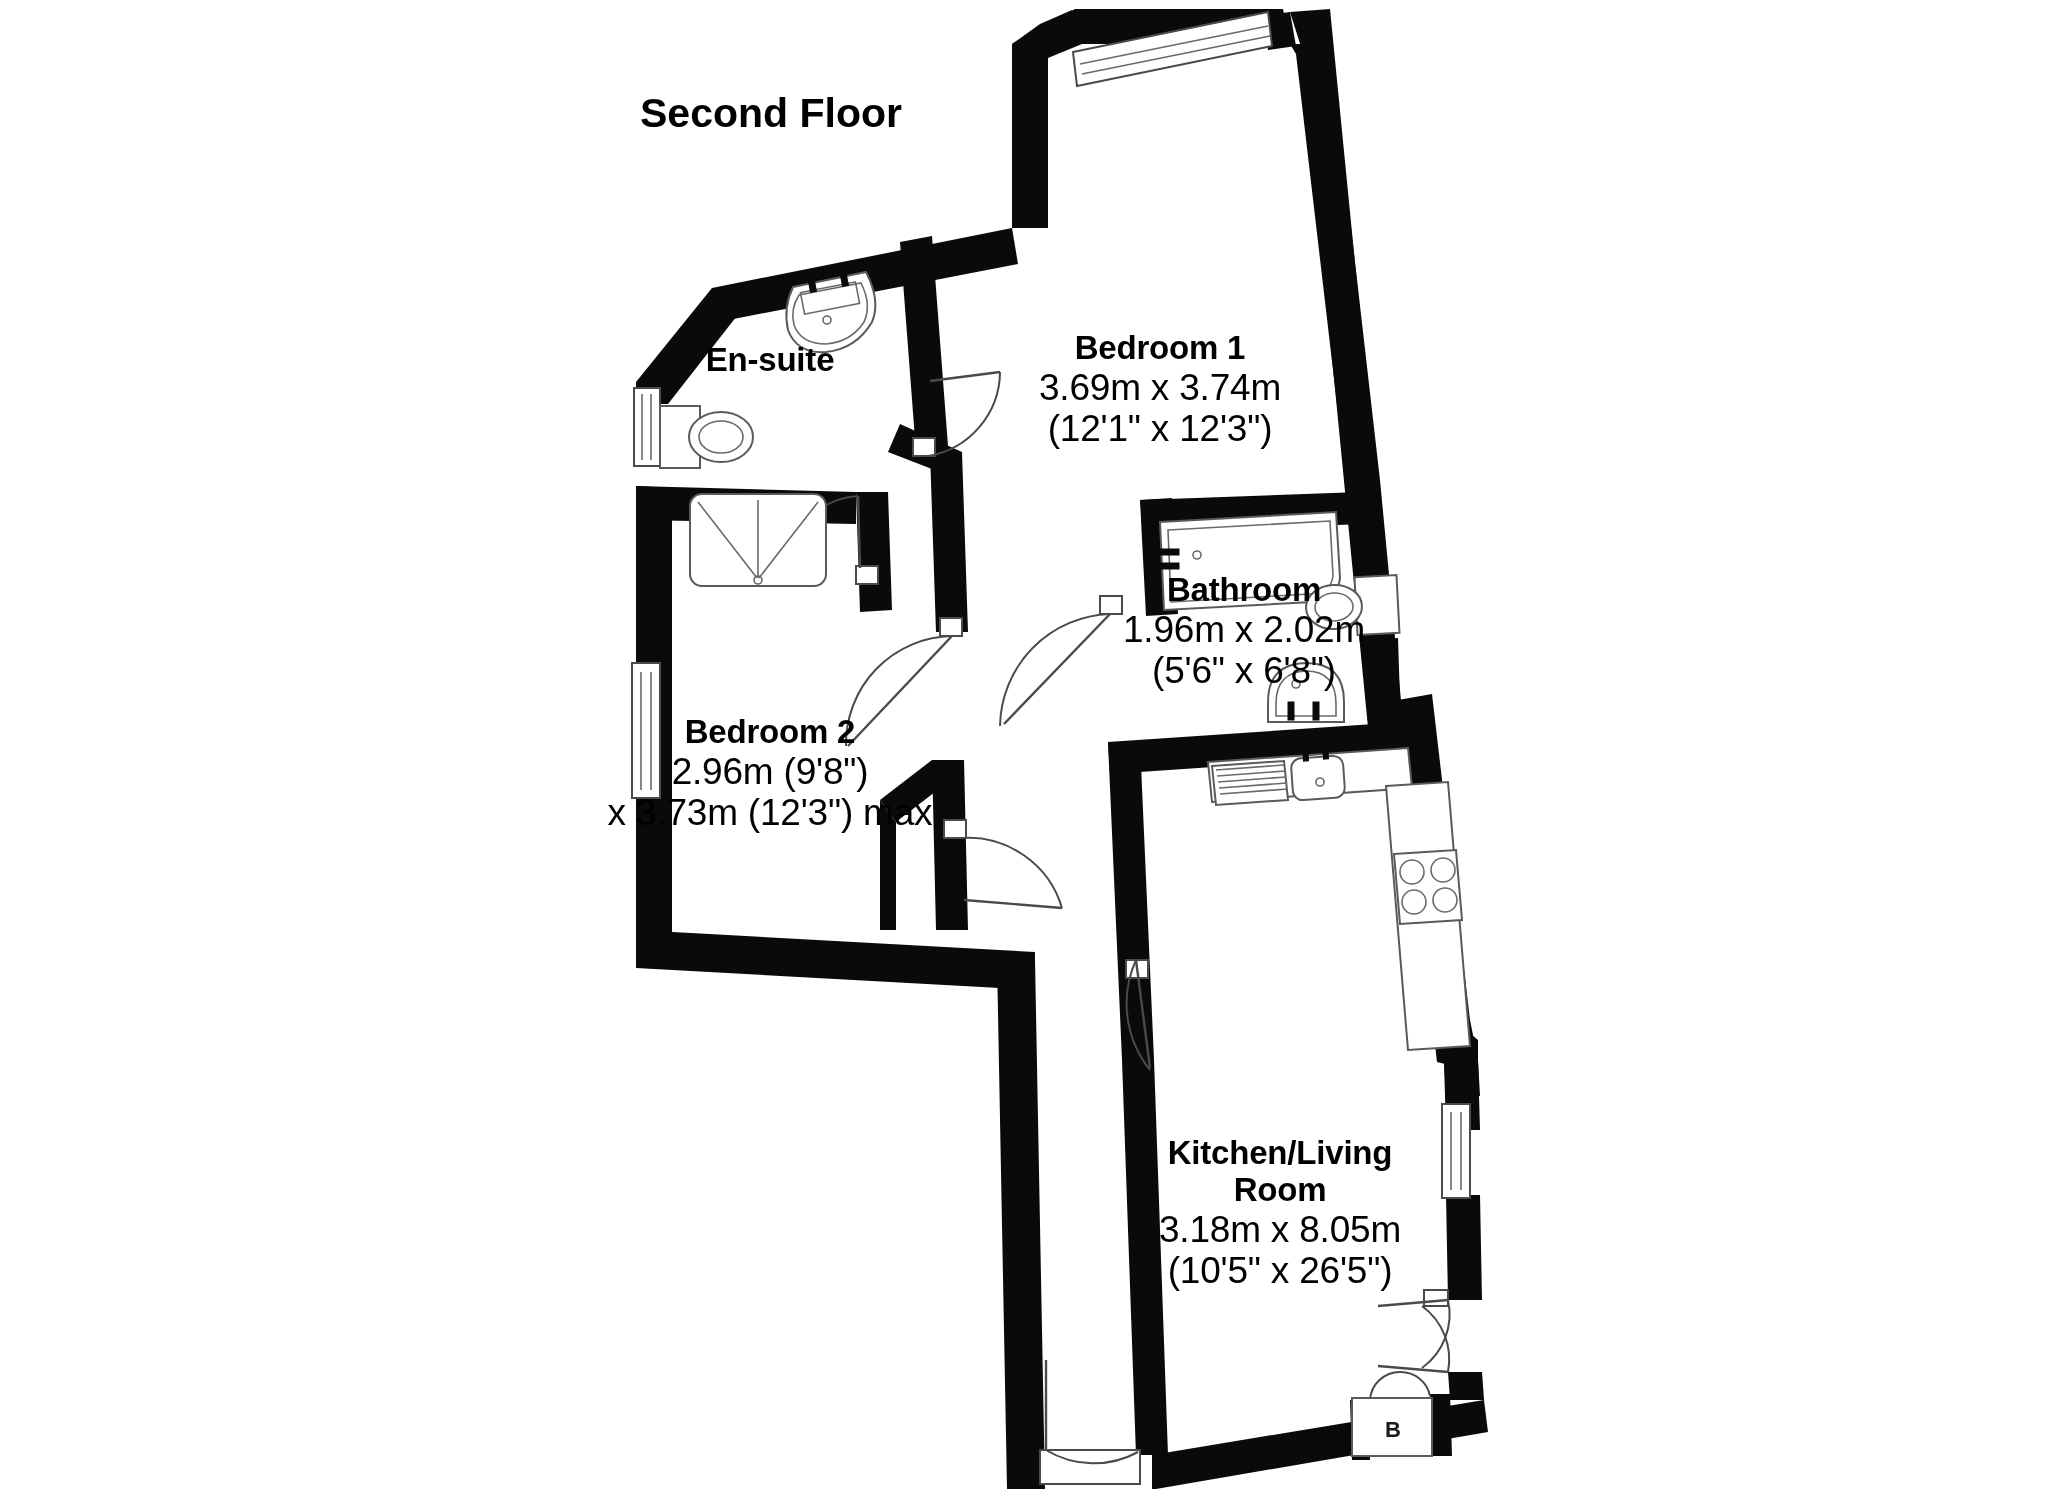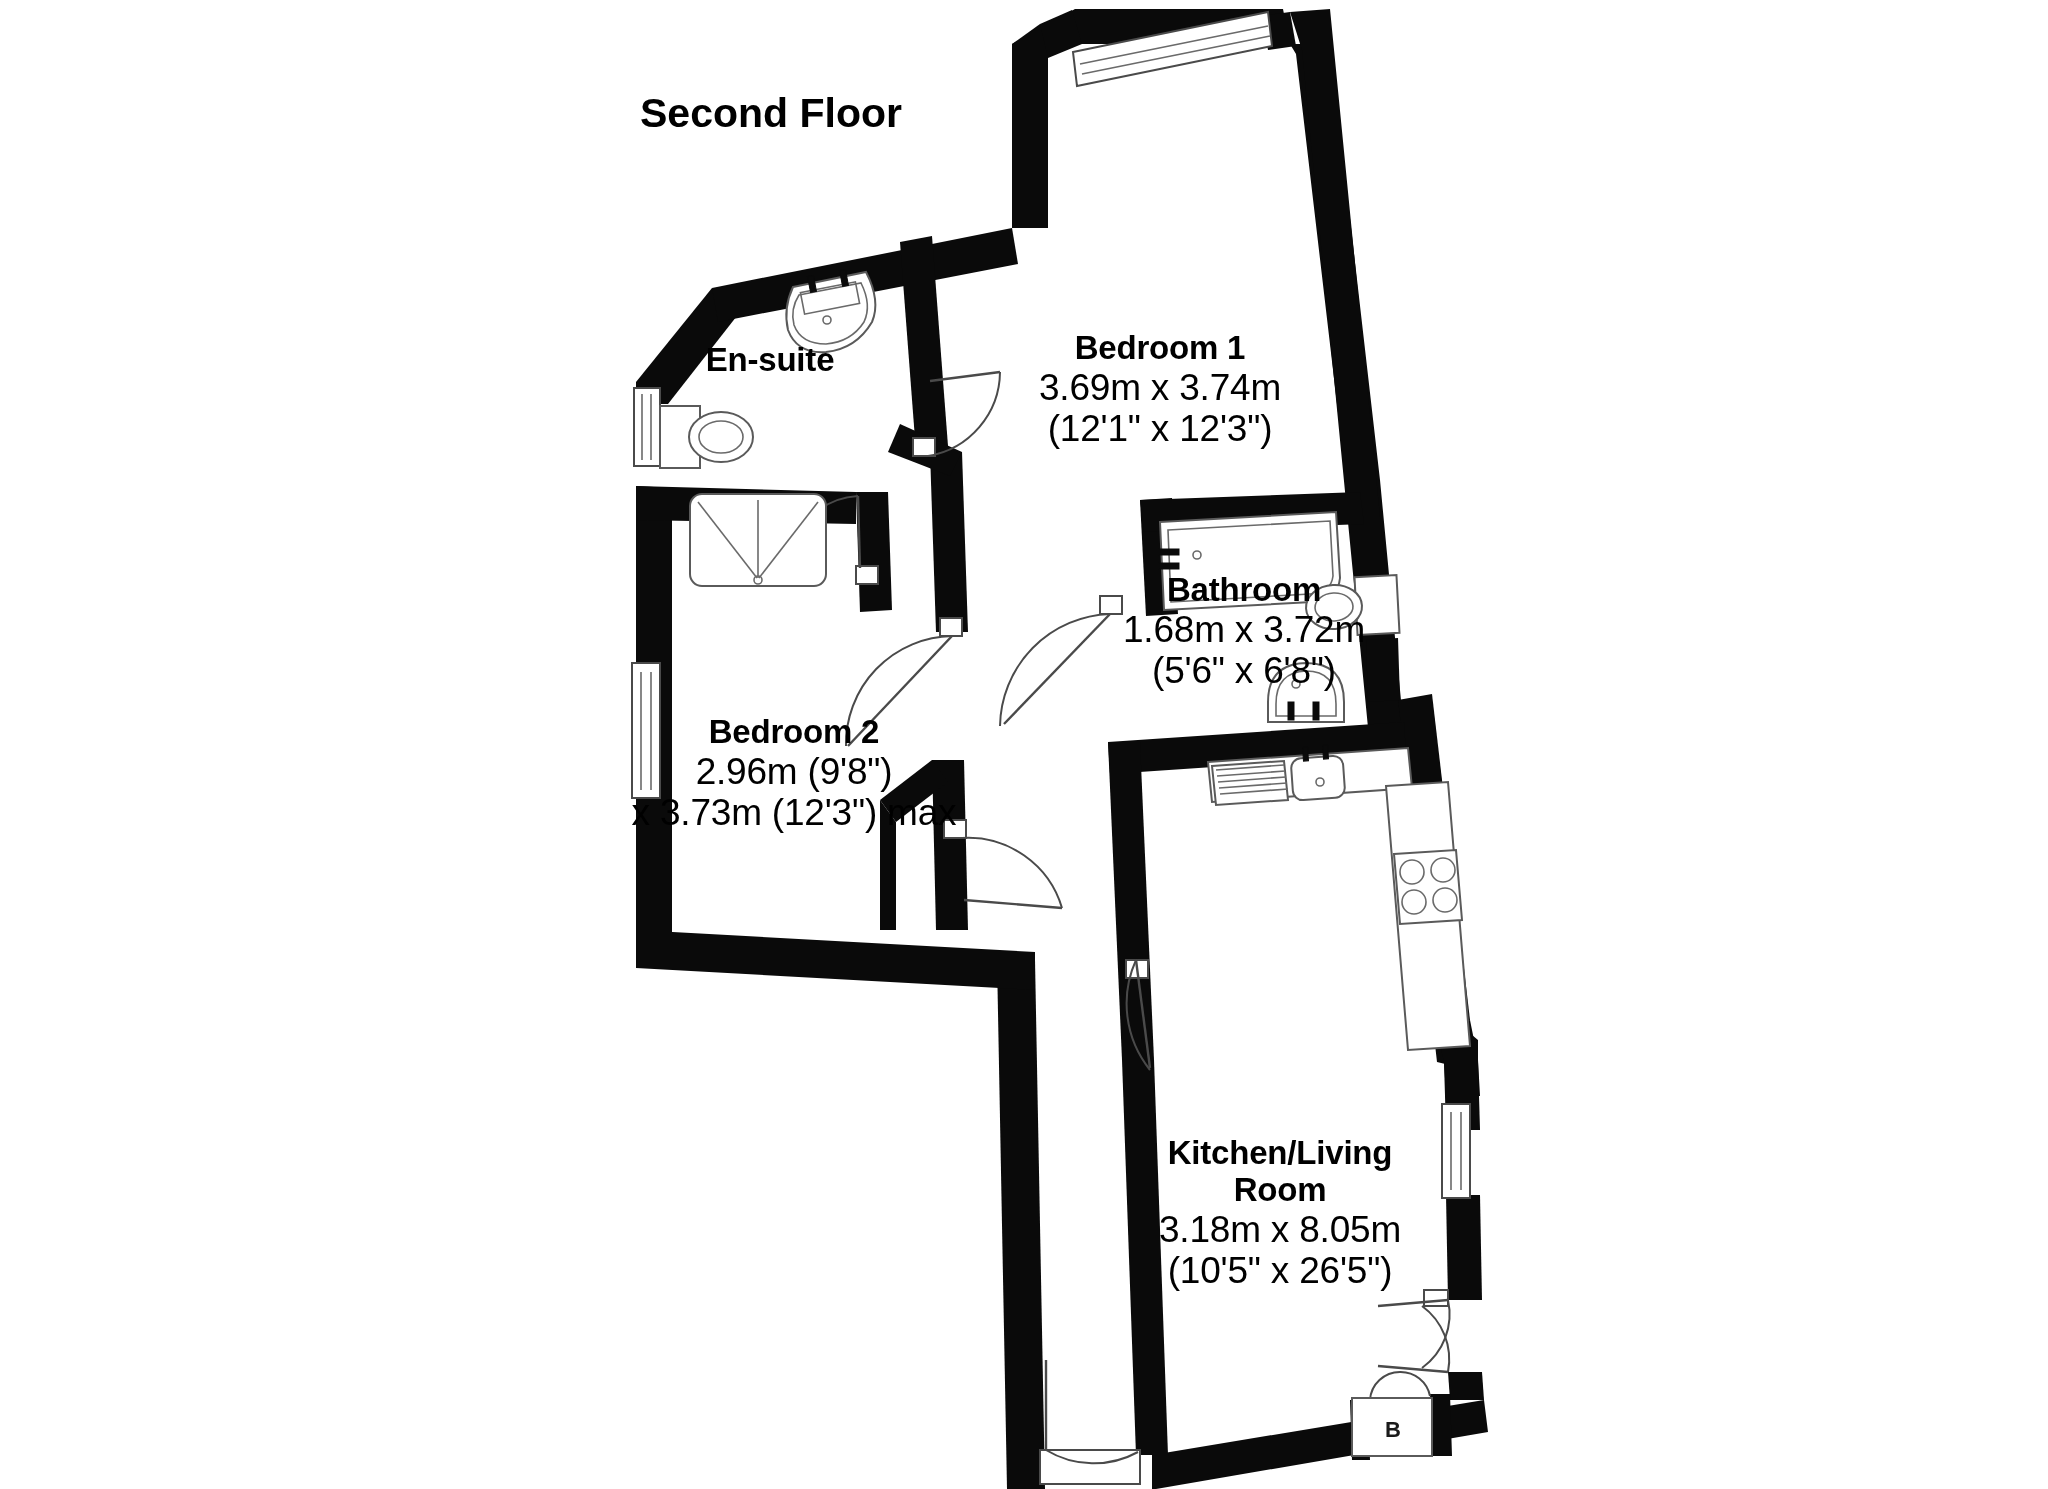--- a/index.html
+++ b/index.html
@@ -97,21 +97,21 @@
     position: absolute;
     font-size: 22px;
     font-weight: bold;
     color: #1a1a1a;
     white-space: nowrap;
   }
   #title-second-floor { left: 640px; top: 90px; }
   #label-ensuite { left: 640px; top: 342px; width: 260px; }
   #label-bedroom1 { left: 940px; top: 308px; width: 440px; margin-top: 22px; }
   #label-bathroom { left: 1004px; top: 572px; width: 480px; }
-  #label-bedroom2 { left: 544px; top: 714px; width: 500px; text-align: center; }
+  #label-bedroom2 { left: 520px; top: 714px; width: 500px; text-align: center; }
   #label-kitchen { left: 1060px; top: 1135px; width: 440px; }
   #boiler-b { left: 1385px; top: 1417px; }
 </style>
 </head>
 <body>
 
 <div id="floorplan-root">
 
   <svg id="plan" viewBox="0 0 2048 1489">
 
@@ -420,21 +420,21 @@
   </div>
 
   <div class="label-group" id="label-bedroom1">
     <div class="room-title">Bedroom 1</div>
     <div class="room-dims">3.69m x 3.74m</div>
     <div class="room-dims">(12'1" x 12'3")</div>
   </div>
 
   <div class="label-group" id="label-bathroom">
     <div class="room-title">Bathroom</div>
-    <div class="room-dims">1.68m x 3.72m</div>
+    <div class="room-dims">1.96m x 2.02m</div>
     <div class="room-dims">(5'6" x 6'8")</div>
   </div>
 
   <div class="label-group" id="label-bedroom2">
     <div class="room-title">Bedroom 2</div>
     <div class="room-dims">2.96m (9'8")</div>
     <div class="room-dims">x 3.73m (12'3") max</div>
   </div>
 
   <div class="label-group" id="label-kitchen">

